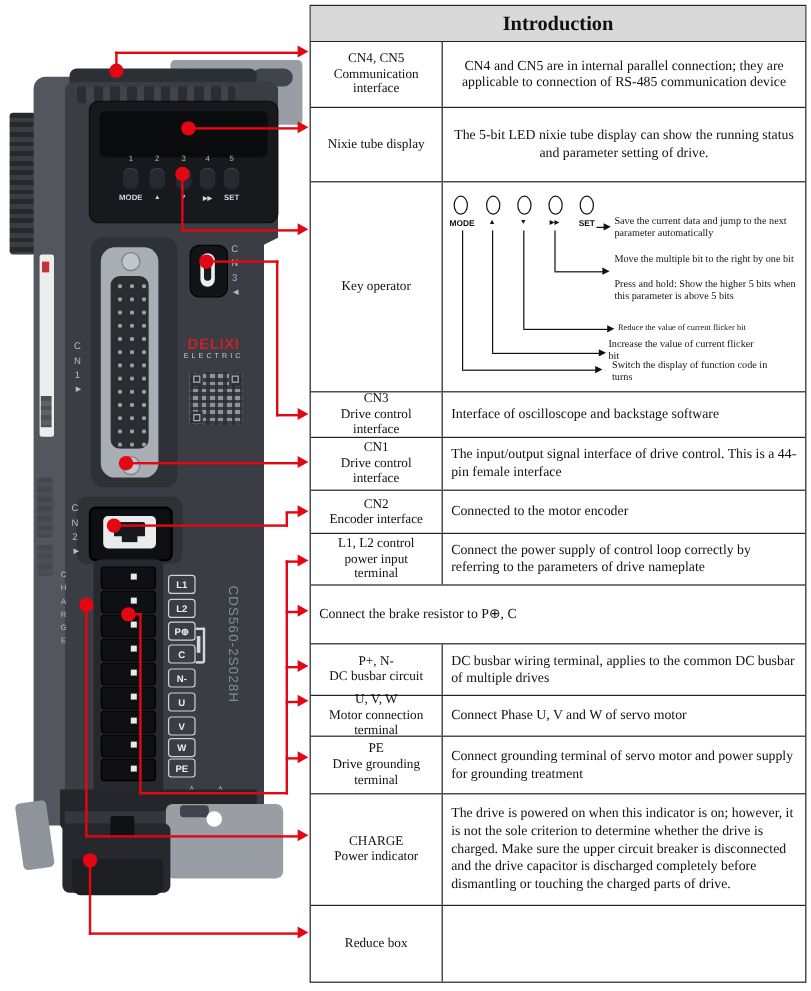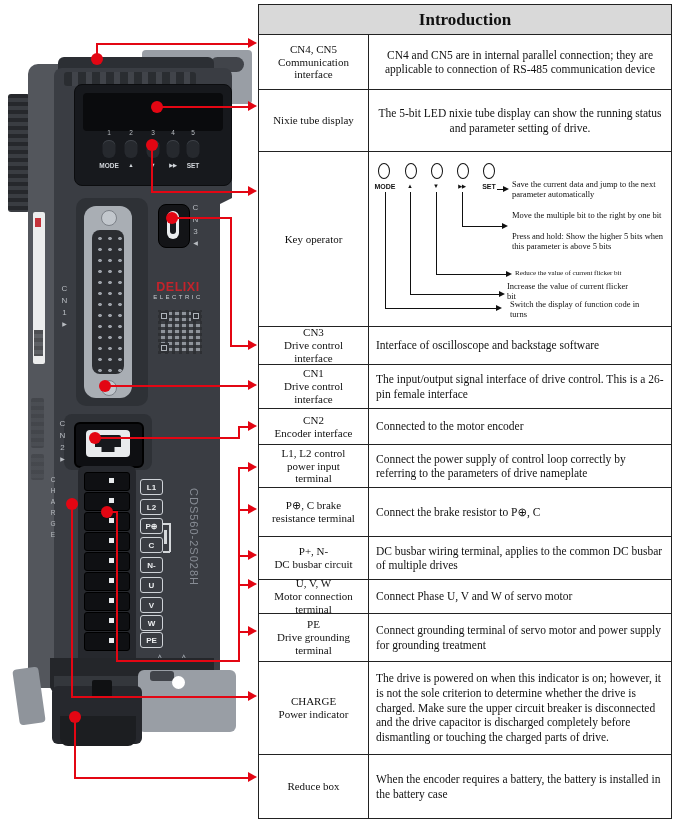--- a/index.html
+++ b/index.html
@@ -288,36 +288,34 @@
     <div class="trow" style="height:38px">
       <div class="nc">CN3
 Drive control
 interface</div>
       <div class="ic">Interface of oscilloscope and backstage software</div>
     </div>
     <div class="trow" style="height:44px">
       <div class="nc">CN1
 Drive control
 interface</div>
-      <div class="ic">The input/output signal interface of drive control. This is a 26-pin female interface</div>
+      <div class="ic">The input/output signal interface of drive control. This is a 44-pin female interface</div>
     </div>
     <div class="trow" style="height:36px">
       <div class="nc">CN2
 Encoder interface</div>
       <div class="ic">Connected to the motor encoder</div>
     </div>
     <div class="trow" style="height:43px">
       <div class="nc">L1, L2 control
 power input
 terminal</div>
       <div class="ic">Connect the power supply of control loop correctly by referring to the parameters of drive nameplate</div>
     </div>
     <div class="trow" style="height:49px">
-      <div class="nc">P⊕, C brake
-resistance terminal</div>
       <div class="ic">Connect the brake resistor to P⊕, C</div>
     </div>
     <div class="trow" style="height:43px">
       <div class="nc">P+, N-
 DC busbar circuit</div>
       <div class="ic">DC busbar wiring terminal, applies to the common DC busbar of multiple drives</div>
     </div>
     <div class="trow" style="height:34px">
       <div class="nc">U, V, W
 Motor connection
@@ -330,16 +328,15 @@
 terminal</div>
       <div class="ic">Connect grounding terminal of servo motor and power supply for grounding treatment</div>
     </div>
     <div class="trow" style="height:93px">
       <div class="nc">CHARGE
 Power indicator</div>
       <div class="ic" style="line-height:1.28">The drive is powered on when this indicator is on; however, it is not the sole criterion to determine whether the drive is charged. Make sure the upper circuit breaker is disconnected and the drive capacitor is discharged completely before dismantling or touching the charged parts of drive.</div>
     </div>
     <div class="trow" style="height:64px">
       <div class="nc">Reduce box</div>
-      <div class="ic">When the encoder requires a battery, the battery is installed in the battery case</div>
     </div>
   </div>
 </div>
 
 </body></html>

